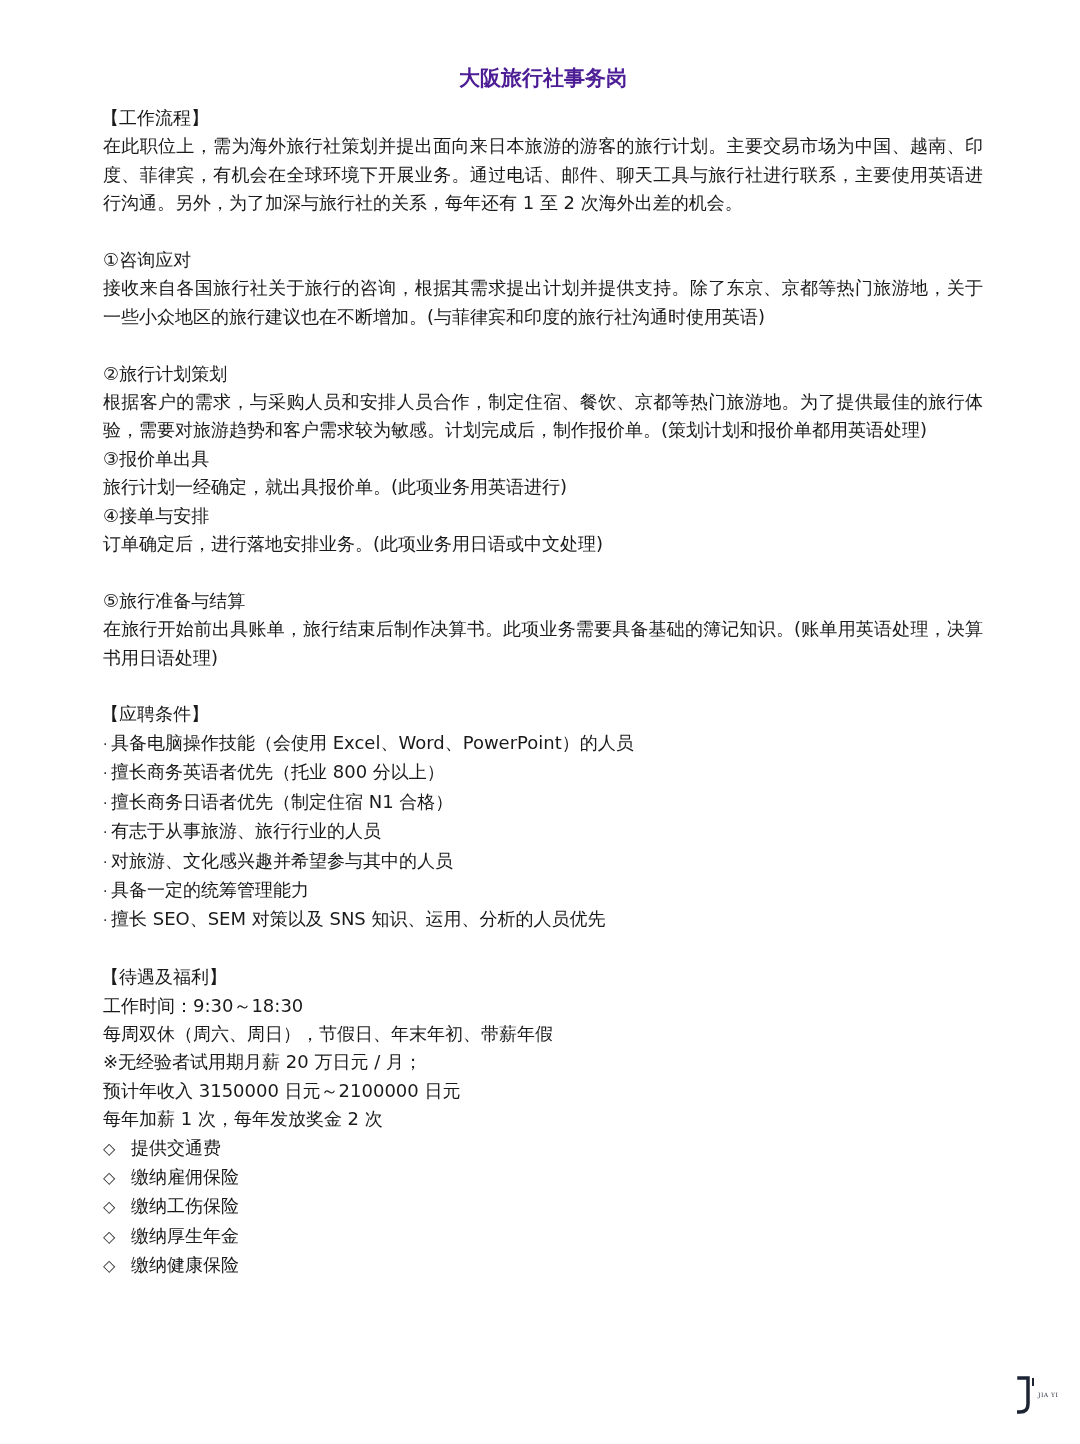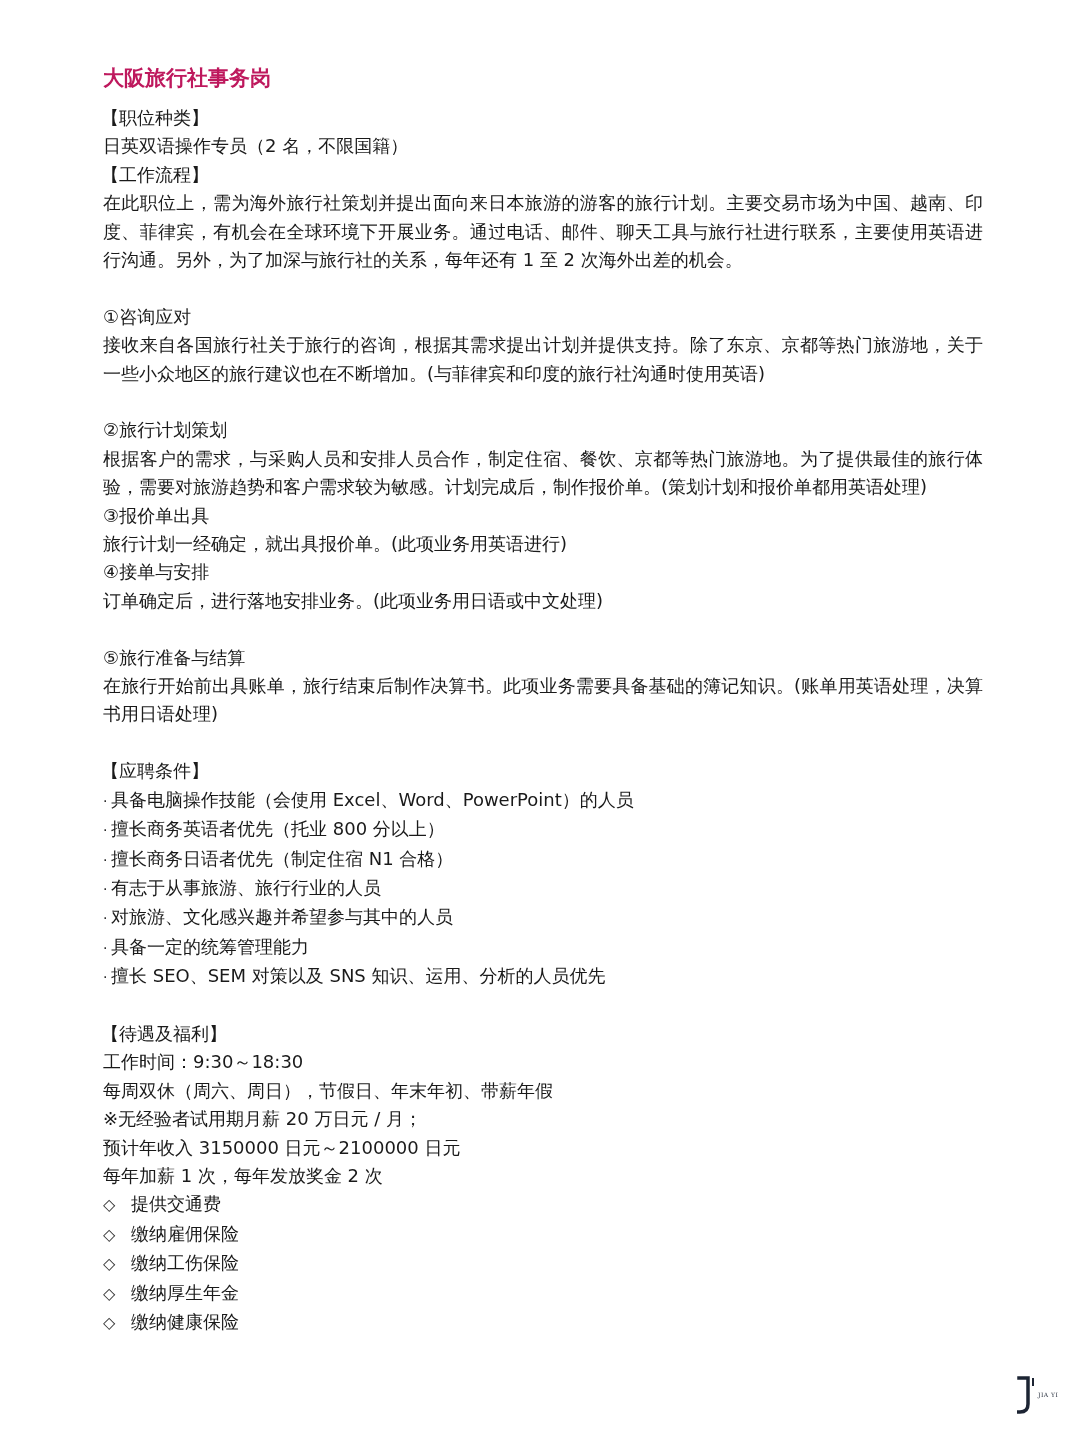--- a/index.html
+++ b/index.html
@@ -19,21 +19,22 @@
       position: absolute;
       left: 103px;
       top: 62px;
       width: 880px;
     }
     .title {
       font-size: 21px;
       font-weight: bold;
       line-height: 32px;
       margin: 0 0 10px 0;
-      color: #be185d;
+      color: #4c1d95;
+      text-align: center;
     }
     .line {
       font-size: 18px;
       line-height: 28.4px;
       white-space: pre-wrap;
       margin: 0;
     }
     .bracket-head {
       font-size: 18px;
       line-height: 28.4px;
@@ -95,24 +96,20 @@
       color: #1c2433;
       white-space: nowrap;
     }
   </style>
 </head>
 <body>
 
 <div class="page">
   <h1 class="title">大阪旅行社事务岗</h1>
 
-  <section>
-    <p class="bracket-head">【职位种类】</p>
-    <p class="line">日英双语操作专员（2 名，不限国籍）</p>
-  </section>
 
   <section>
     <p class="bracket-head">【工作流程】</p>
     <p class="para">在此职位上，需为海外旅行社策划并提出面向来日本旅游的游客的旅行计划。主要交易市场为中国、越南、印度、菲律宾，有机会在全球环境下开展业务。通过电话、邮件、聊天工具与旅行社进行联系，主要使用英语进行沟通。另外，为了加深与旅行社的关系，每年还有 1 至 2 次海外出差的机会。</p>
     <div class="gap"></div>
 
     <div>
       <p class="line">①咨询应对</p>
       <p class="para">接收来自各国旅行社关于旅行的咨询，根据其需求提出计划并提供支持。除了东京、京都等热门旅游地，关于一些小众地区的旅行建议也在不断增加。(与菲律宾和印度的旅行社沟通时使用英语)</p>
     </div>

